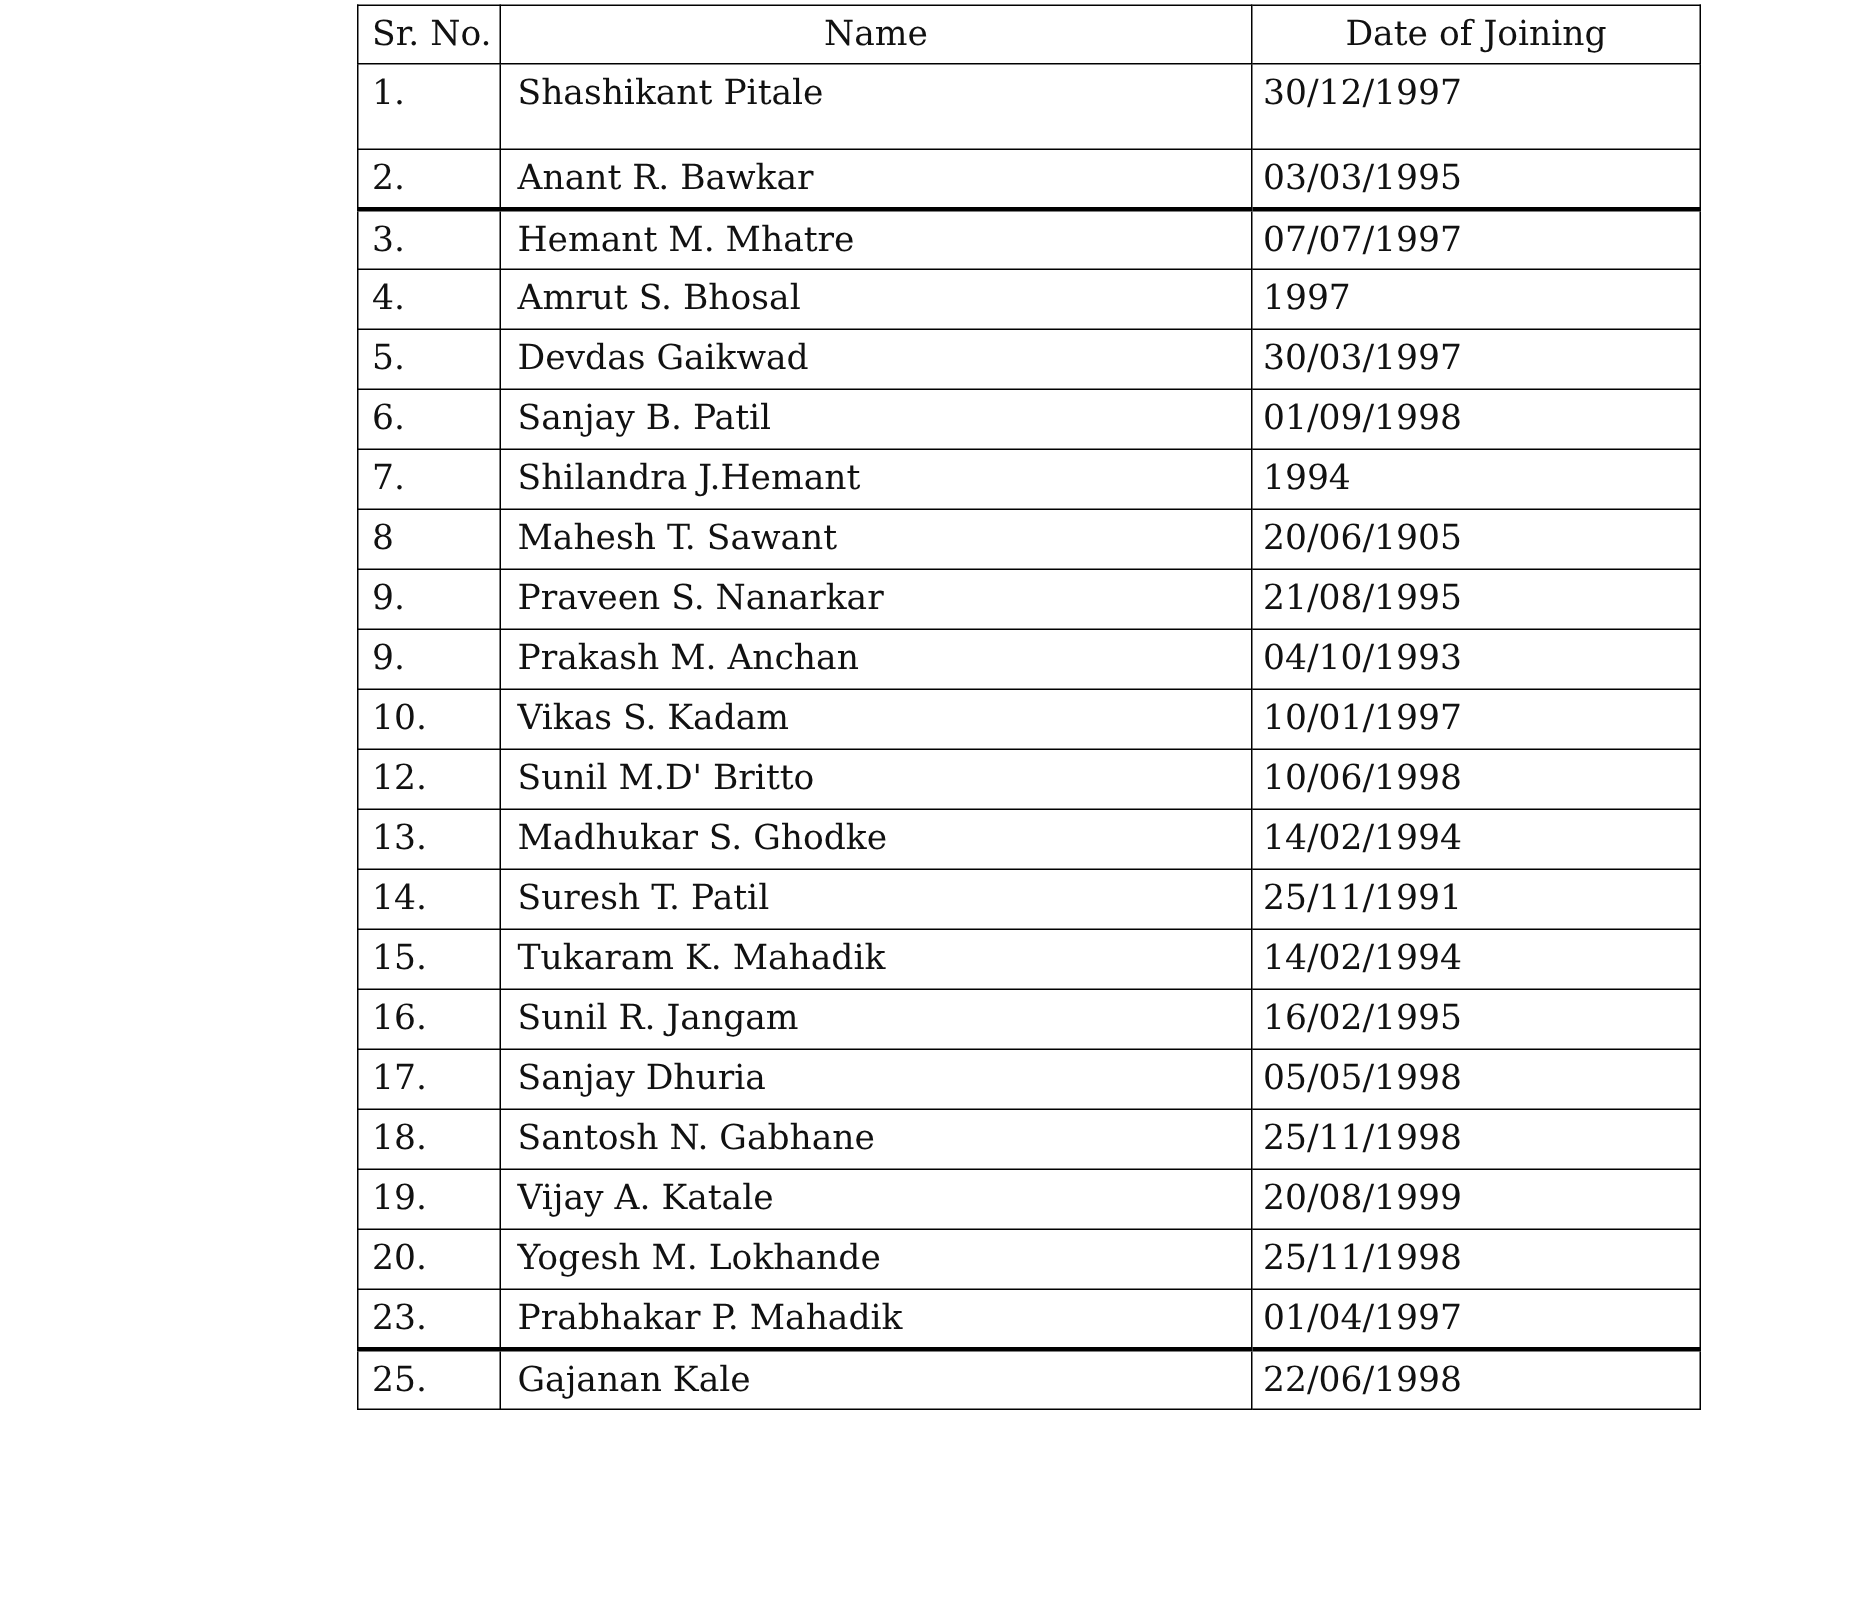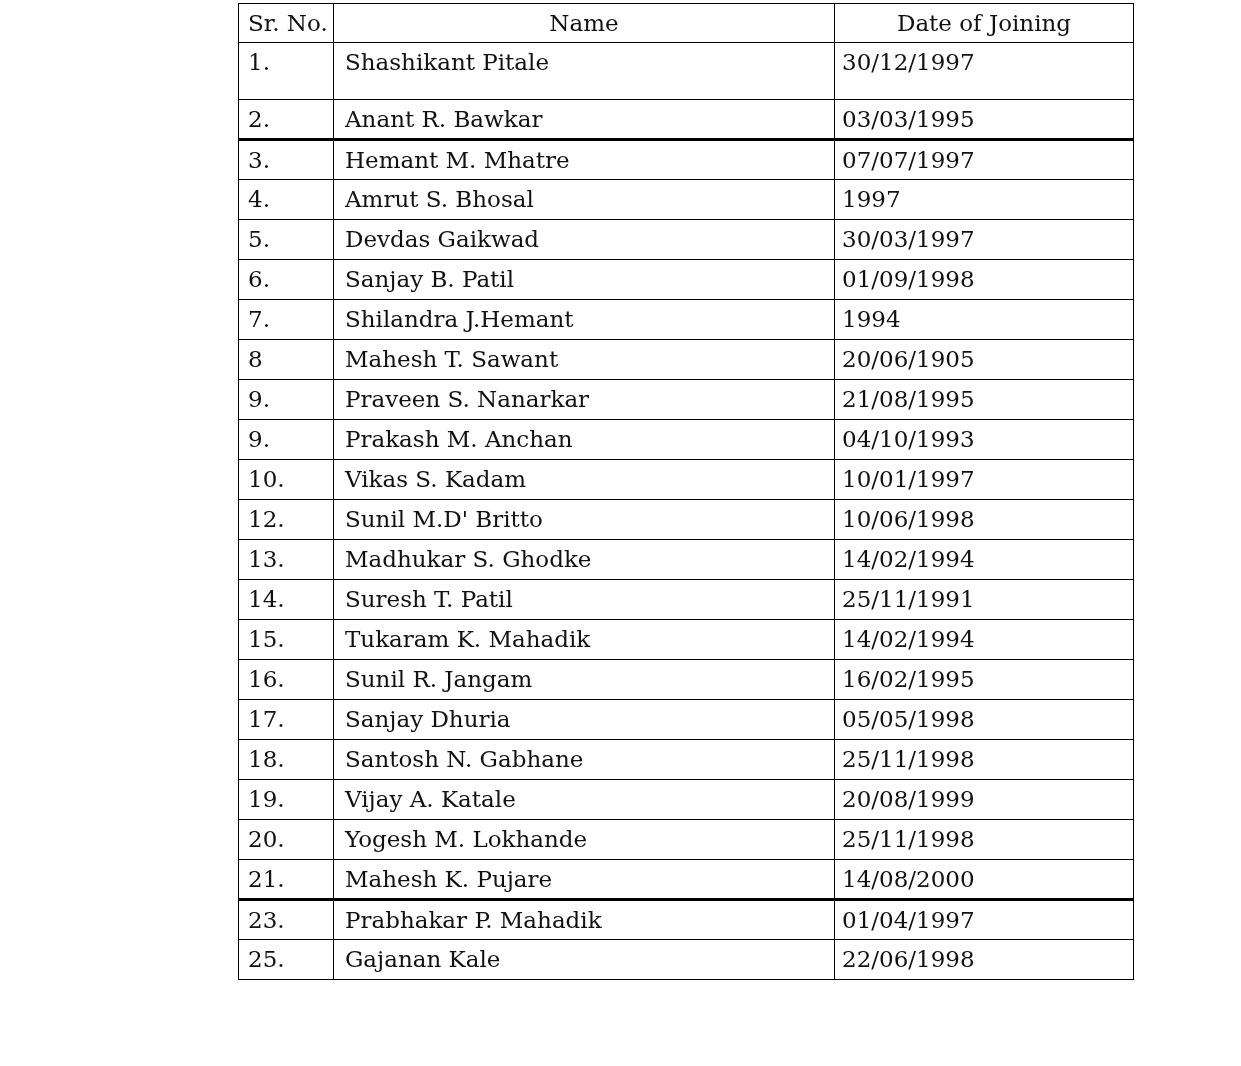--- a/index.html
+++ b/index.html
@@ -171,25 +171,20 @@
           <td class="sr">19.</td>
           <td class="name">Vijay A. Katale</td>
           <td class="date">20/08/1999</td>
         </tr>
         <tr>
           <td class="sr">20.</td>
           <td class="name">Yogesh M. Lokhande</td>
           <td class="date">25/11/1998</td>
         </tr>
         <tr>
-          <td class="sr">21.</td>
-          <td class="name">Mahesh K. Pujare</td>
-          <td class="date">14/08/2000</td>
-        </tr>
-        <tr>
           <td class="sr">23.</td>
           <td class="name">Prabhakar P. Mahadik</td>
           <td class="date">01/04/1997</td>
         </tr>
         <tr>
           <td class="sr">25.</td>
           <td class="name">Gajanan Kale</td>
           <td class="date">22/06/1998</td>
         </tr>
       </tbody>

